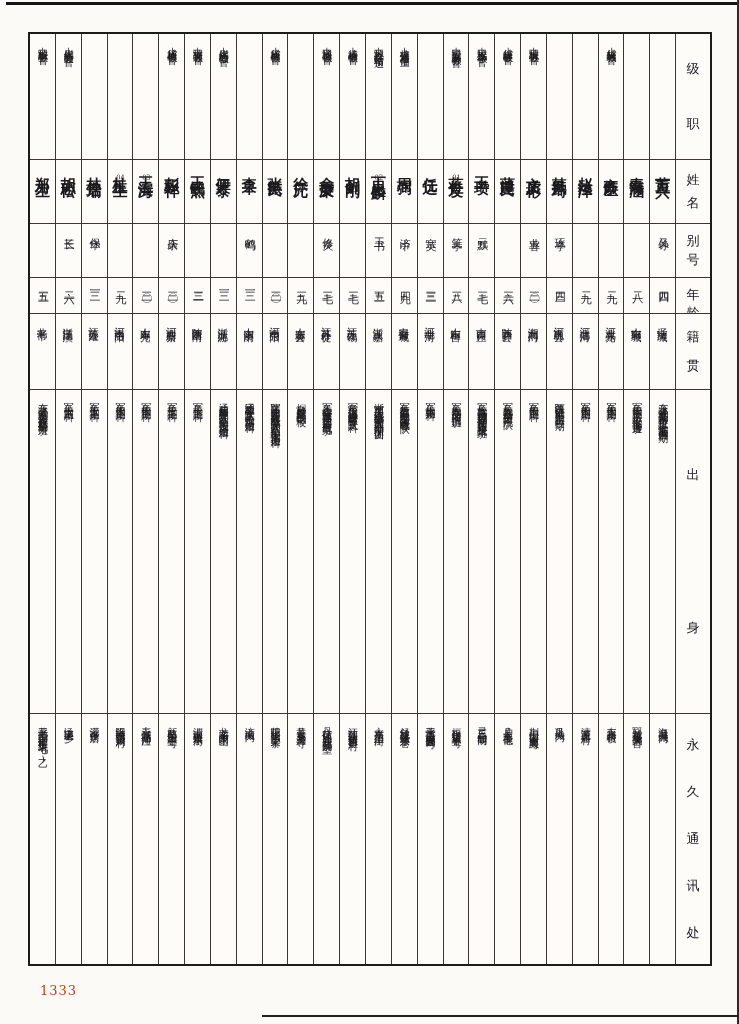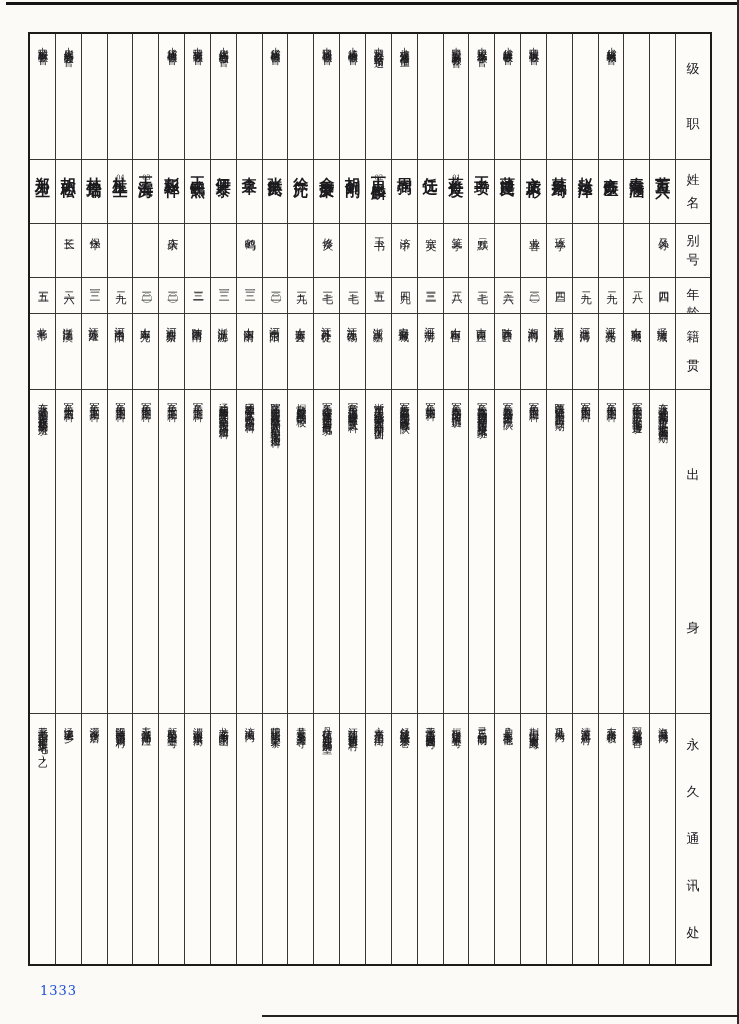--- a/index.html
+++ b/index.html
@@ -62,21 +62,21 @@
 
   .hcell {
     display:flex; flex-direction:column;
     justify-content:space-around; align-items:center;
     padding:8px 0;
   }
   .hch { font-size:13px; color:#15151a; }
 
   .page-number {
     position:absolute; left:40px; bottom:26px;
-    font-size:13px; letter-spacing:1px; color:#1d4ed8;
+    font-size:13px; letter-spacing:1px; color:#c2410c;
     font-family:"DejaVu Serif","Liberation Serif",serif;
   }
 </style>
 </head>
 <body>
 
 <div class="page">
   <div class="scan-top"></div>
   <div class="scan-right"></div>
   <div class="scan-bottom"></div>

